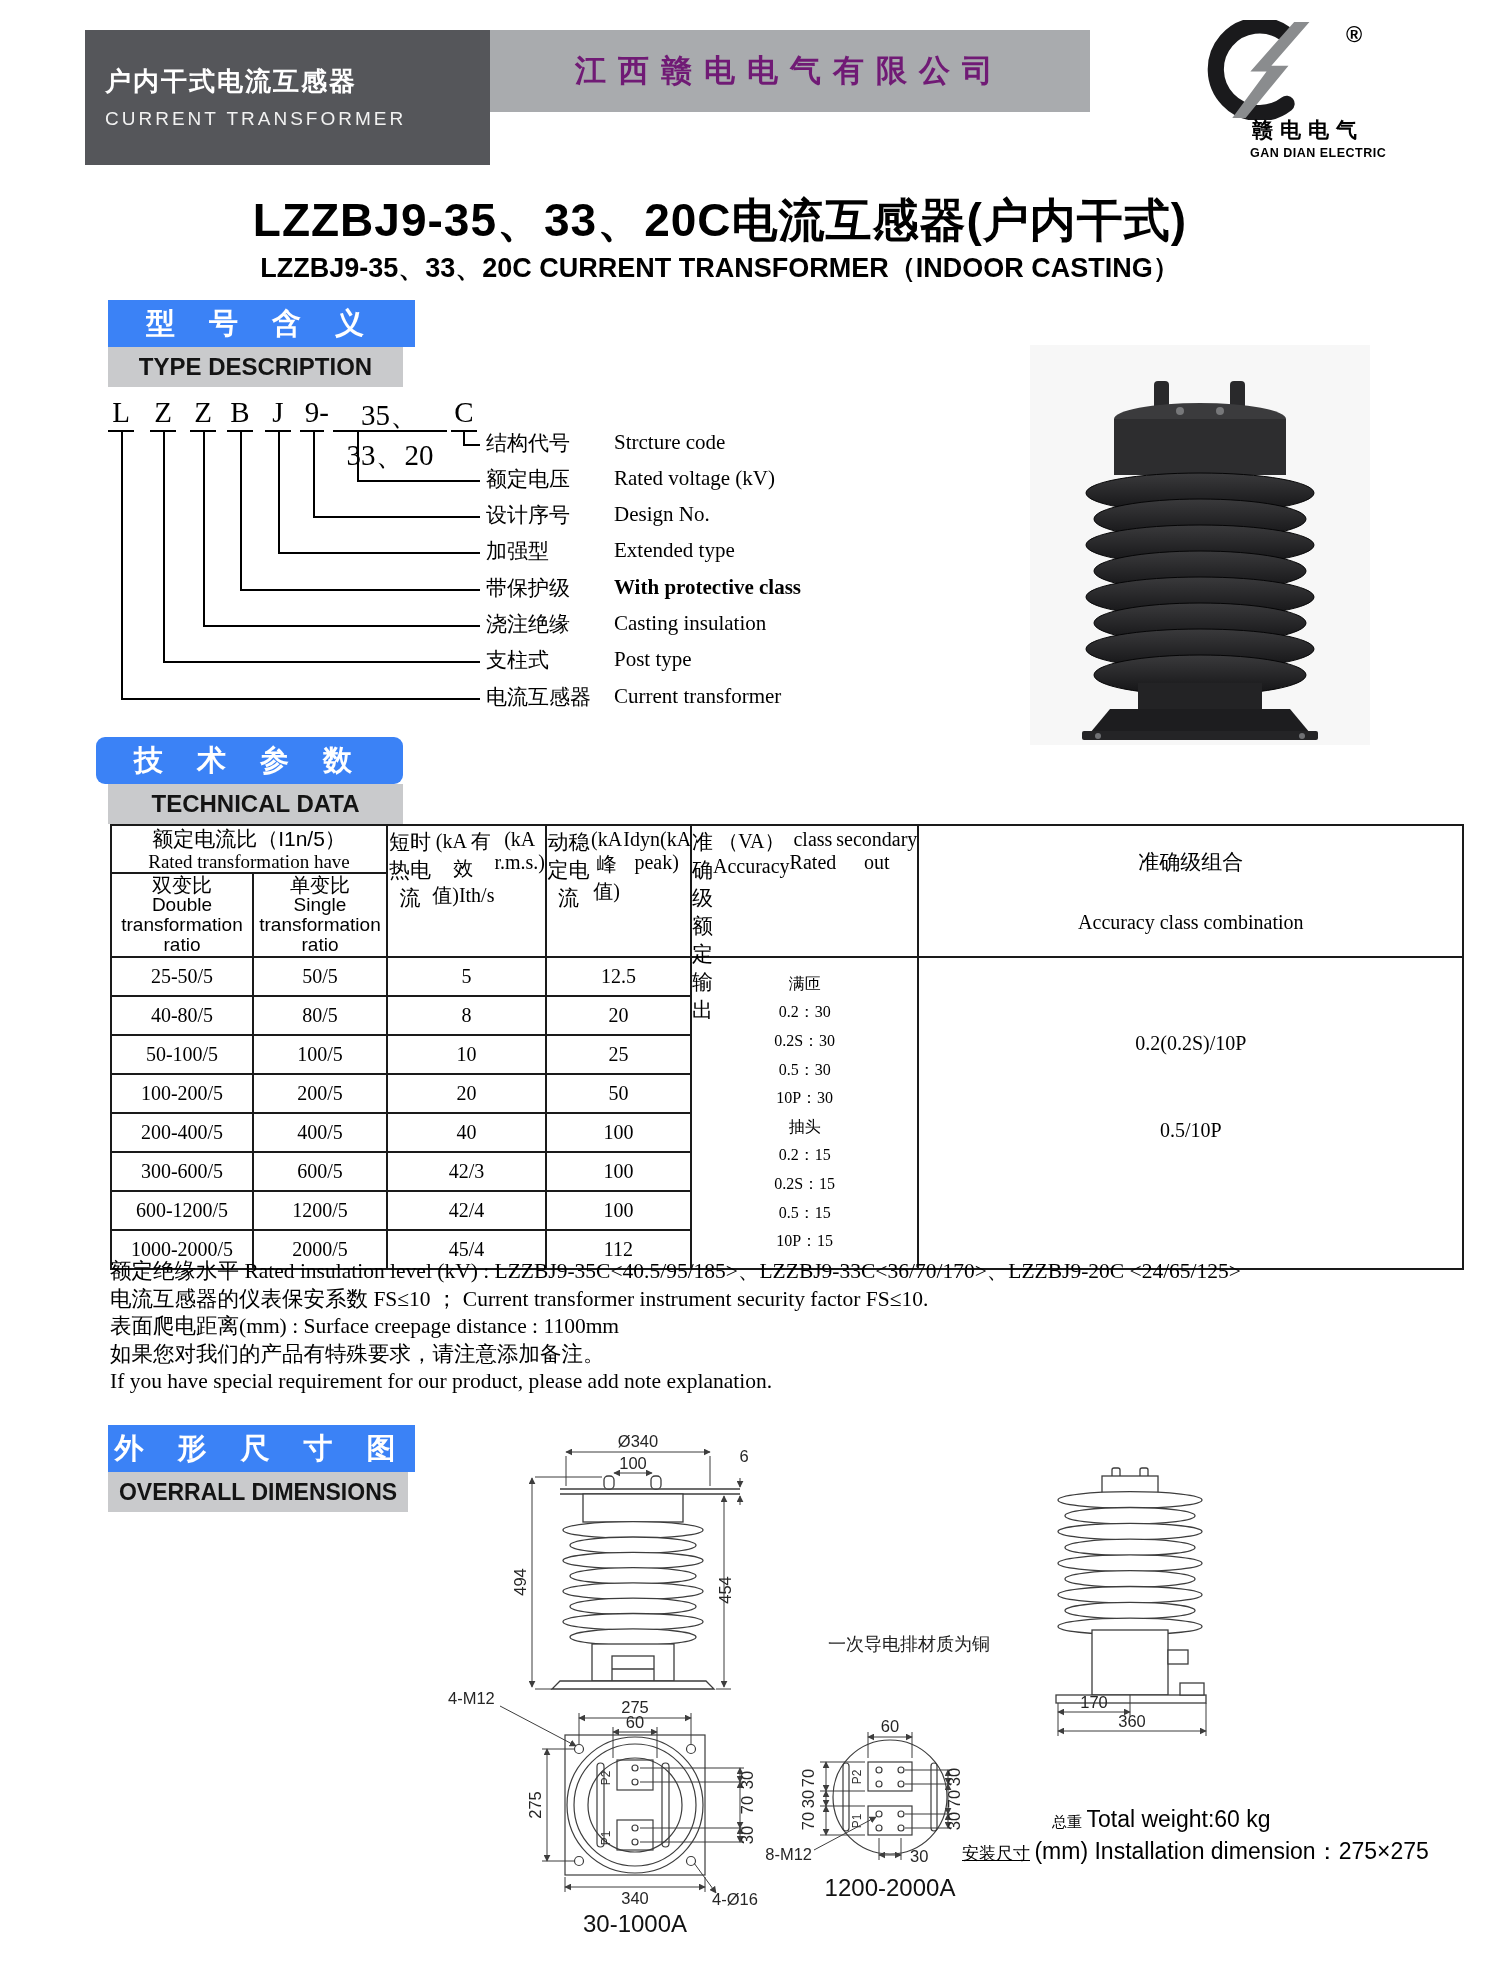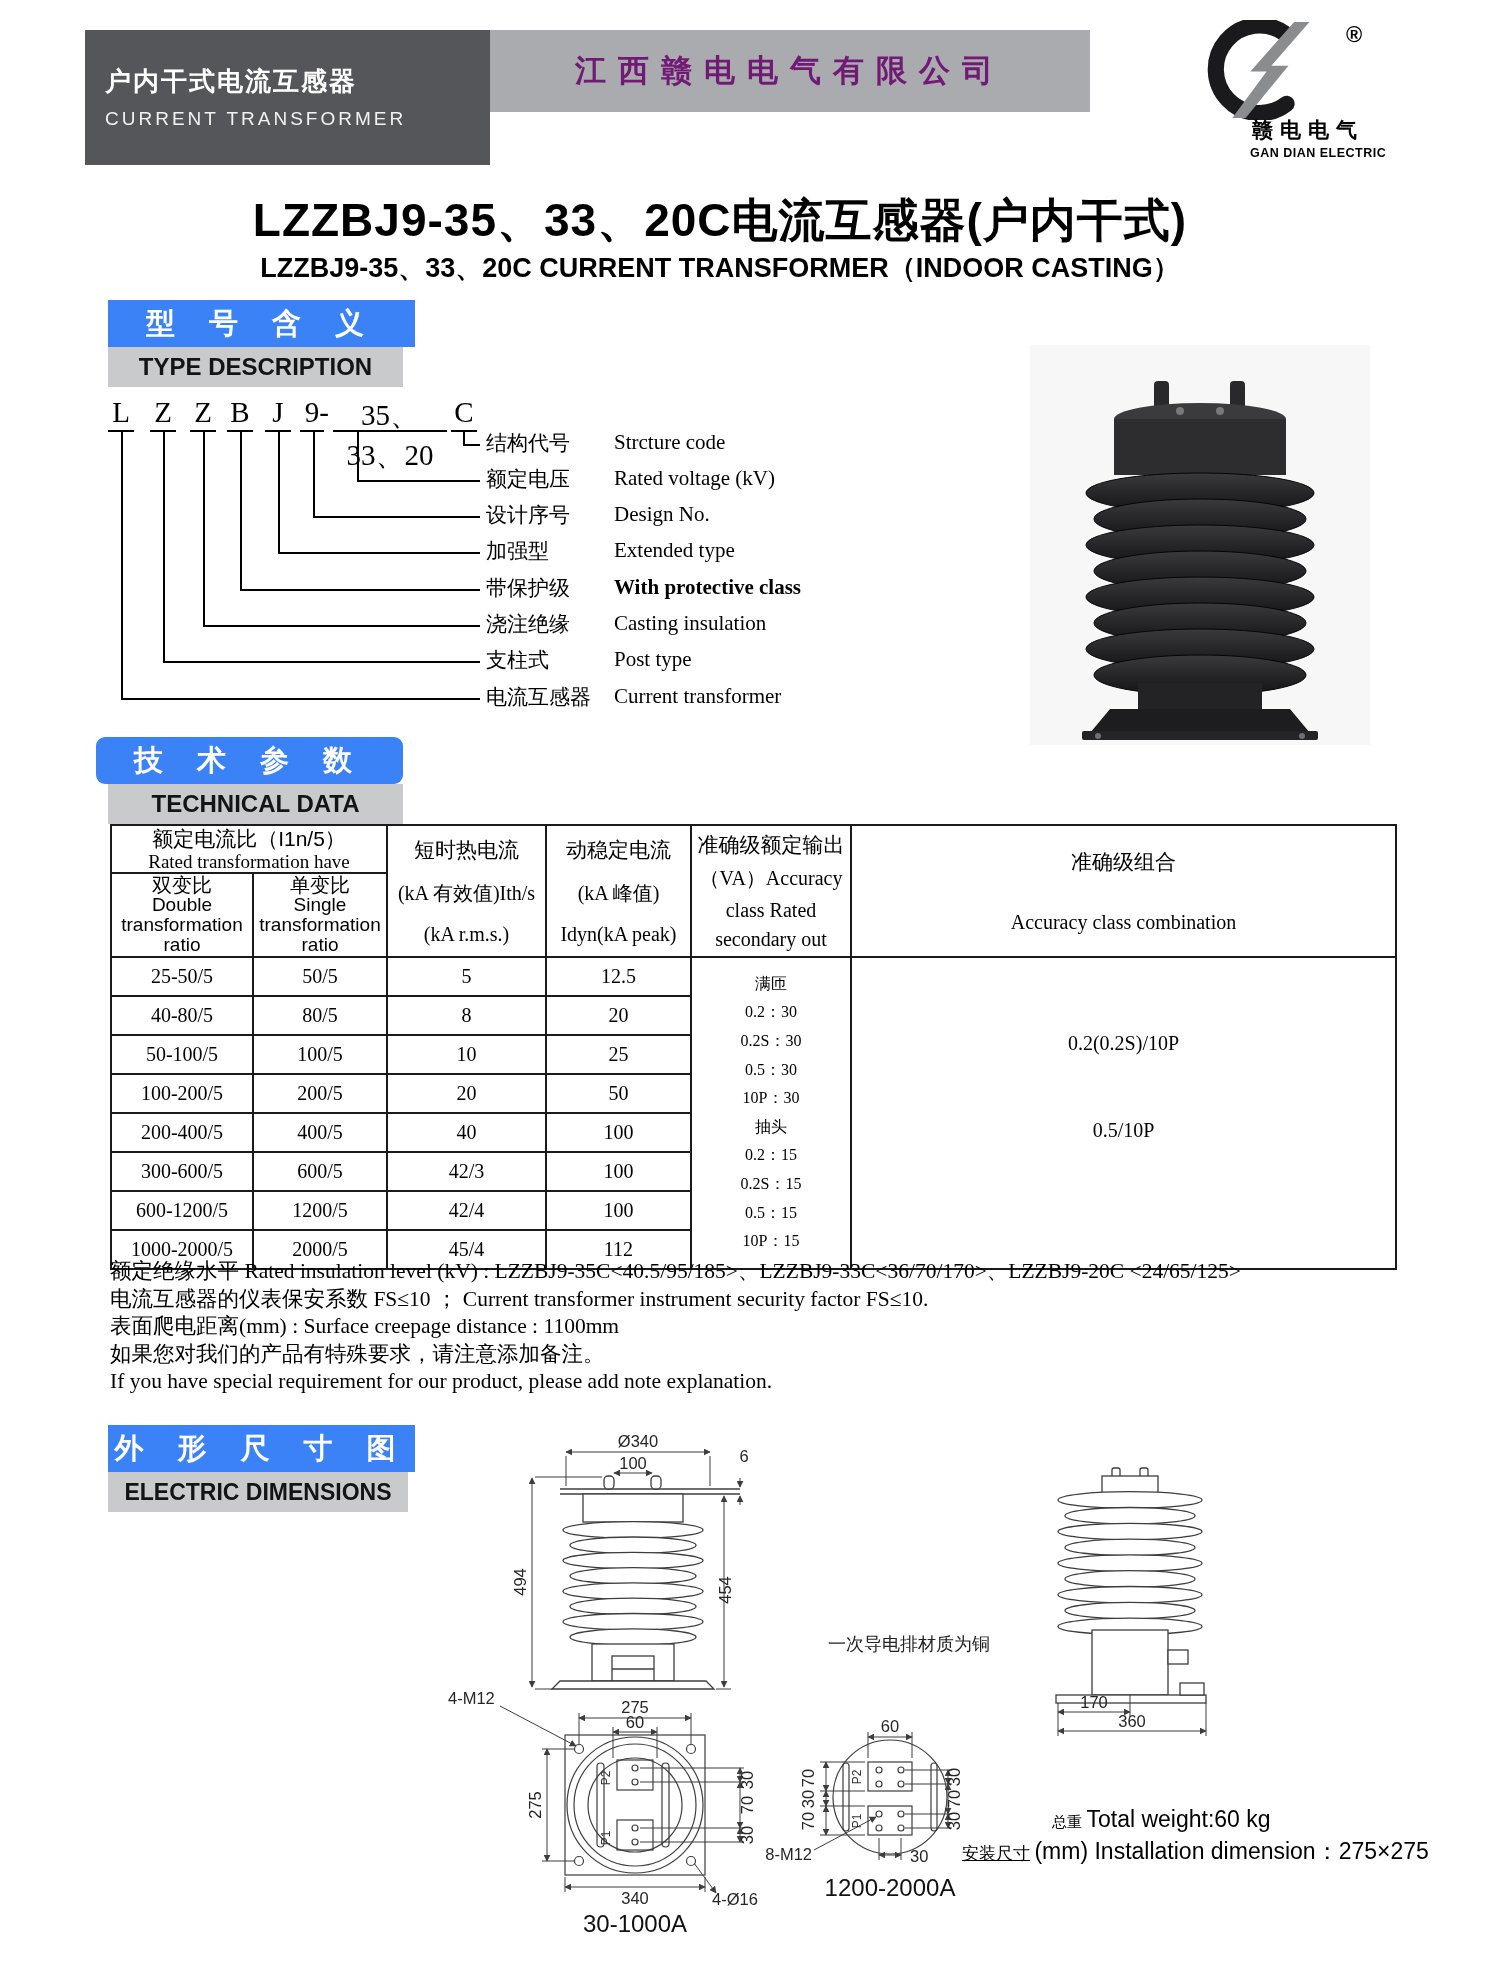--- a/index.html
+++ b/index.html
@@ -41,21 +41,21 @@
   
   table.tech{position:absolute;left:110px;top:824px;border-collapse:collapse;table-layout:fixed;}
   table.tech th,table.tech td{border:2px solid #1a1a1a;padding:0;text-align:center;vertical-align:middle;
       font-weight:normal;}
   table.tech .h1 th{height:46px;}
   table.tech .h2 th{height:82px;}
   .ratio-zh{font-size:21px;line-height:24px;}
   .ratio-en{font-family:"Liberation Serif",serif;font-size:19px;line-height:21px;}
   .subhead div{font-size:19px;line-height:20px;}
   .subhead div.cjk{font-size:20px;}
-  .colmulti{display:flex;flex-direction:column;justify-content:space-around;height:126px;}
+  .colmulti{display:flex;flex-direction:row;justify-content:space-around;height:126px;}
   .colmulti div{font-size:20px;font-family:"Liberation Serif",serif;}
   .colmulti div.cjk{font-family:"Liberation Sans",sans-serif;font-size:21px;}
   .comb-head{display:flex;flex-direction:column;justify-content:space-around;height:120px;}
   .comb-head .zh{font-size:21px;}
   .comb-head .en{font-family:"Liberation Serif",serif;font-size:20px;}
   table.tech td{height:37px;font-family:"Liberation Serif",serif;font-size:20px;}
   td.acc-out .lines{display:flex;flex-direction:column;justify-content:space-evenly;height:294px;}
   td.acc-out .lines div{font-family:"Liberation Serif",serif;font-size:16px;}
   td.acc-comb{position:relative;}
   td.acc-comb .v0{position:absolute;left:0;width:100%;top:24%;font-size:20px;}
@@ -320,21 +320,21 @@
     <div>电流互感器的仪表保安系数  FS≤10  ；     Current transformer instrument security factor  FS≤10.</div>
     <div>表面爬电距离(mm) : Surface creepage distance : 1100mm</div>
     <div>如果您对我们的产品有特殊要求，请注意添加备注。</div>
     <div>If you have special requirement for our product, please add note explanation.</div>
   </div>
 
   <div class="abs sec-dark" style="left:108px;top:1425px;">
     <span>外 形 尺 寸 图</span>
   </div>
   <div class="abs sec-light" style="left:108px;top:1472px;width:300px;">
-    <span style="font-size:23px;">ELECTRIC DIMENSIONS</span>
+    <span style="font-size:23px;">OVERRALL DIMENSIONS</span>
   </div>
 
   <svg class="abs" style="left:380px;top:1430px;" width="1060" height="515" viewBox="380 1430 1060 515">
     <defs>
       <marker id="ar" viewBox="0 0 10 10" refX="9" refY="5" markerWidth="7" markerHeight="7" orient="auto-start-reverse">
         <path d="M0,0 L10,5 L0,10 z" fill="#3d3d3d"></path>
       </marker>
     </defs>
 
     <g stroke="#3d3d3d" fill="#fff" stroke-width="1.3">

